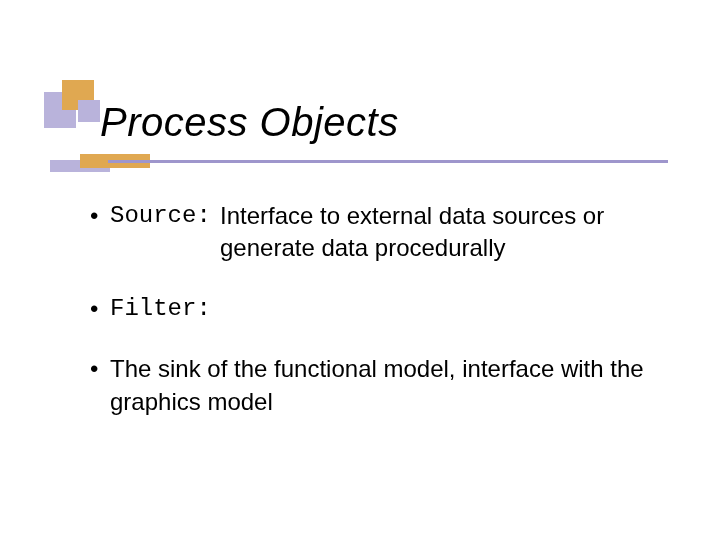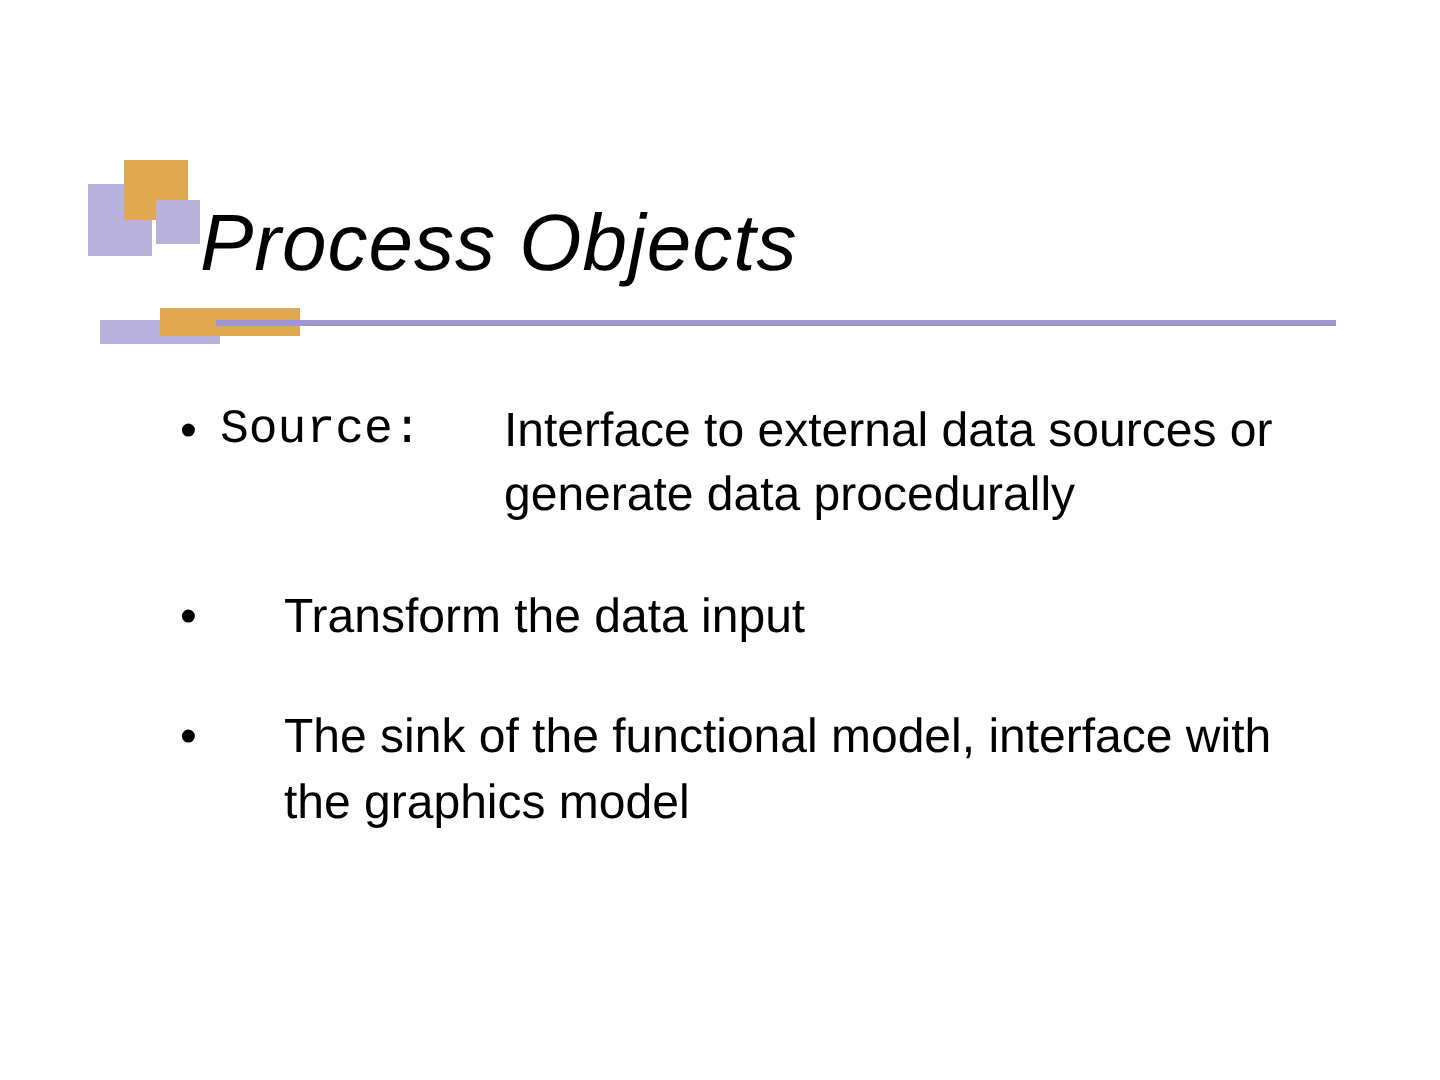--- a/index.html
+++ b/index.html
@@ -68,21 +68,20 @@
     flex: 0 0 20px;
     text-align: left;
   }
   .term {
     width: 110px;
     flex: 0 0 110px;
     font-family: Liberation Mono, monospace;
   }
   .desc {
     flex: 1 1 auto;
-    margin-left: 32px;
   }
 </style>
 </head>
 <body>
 
 <div class="slide">
 
   <div class="decor-purple p-top-left"></div>
   <div class="decor-gold   g-top"></div>
   <div class="decor-purple p-top-mid"></div>
@@ -96,21 +95,21 @@
   <div class="content">
 
     <div class="row">
       <div class="bullet">•</div>
       <div class="term">Source:</div>
       <div class="desc">Interface to external data sources or generate data procedurally</div>
     </div>
 
     <div class="row">
       <div class="bullet">•</div>
-      <div class="desc">Transform the data input</div>
+      <div class="term">Filter:</div>
     </div>
 
     <div class="row">
       <div class="bullet">•</div>
       <div class="desc">The sink of the functional model, interface with the graphics model</div>
     </div>
 
   </div>
 </div>
 

